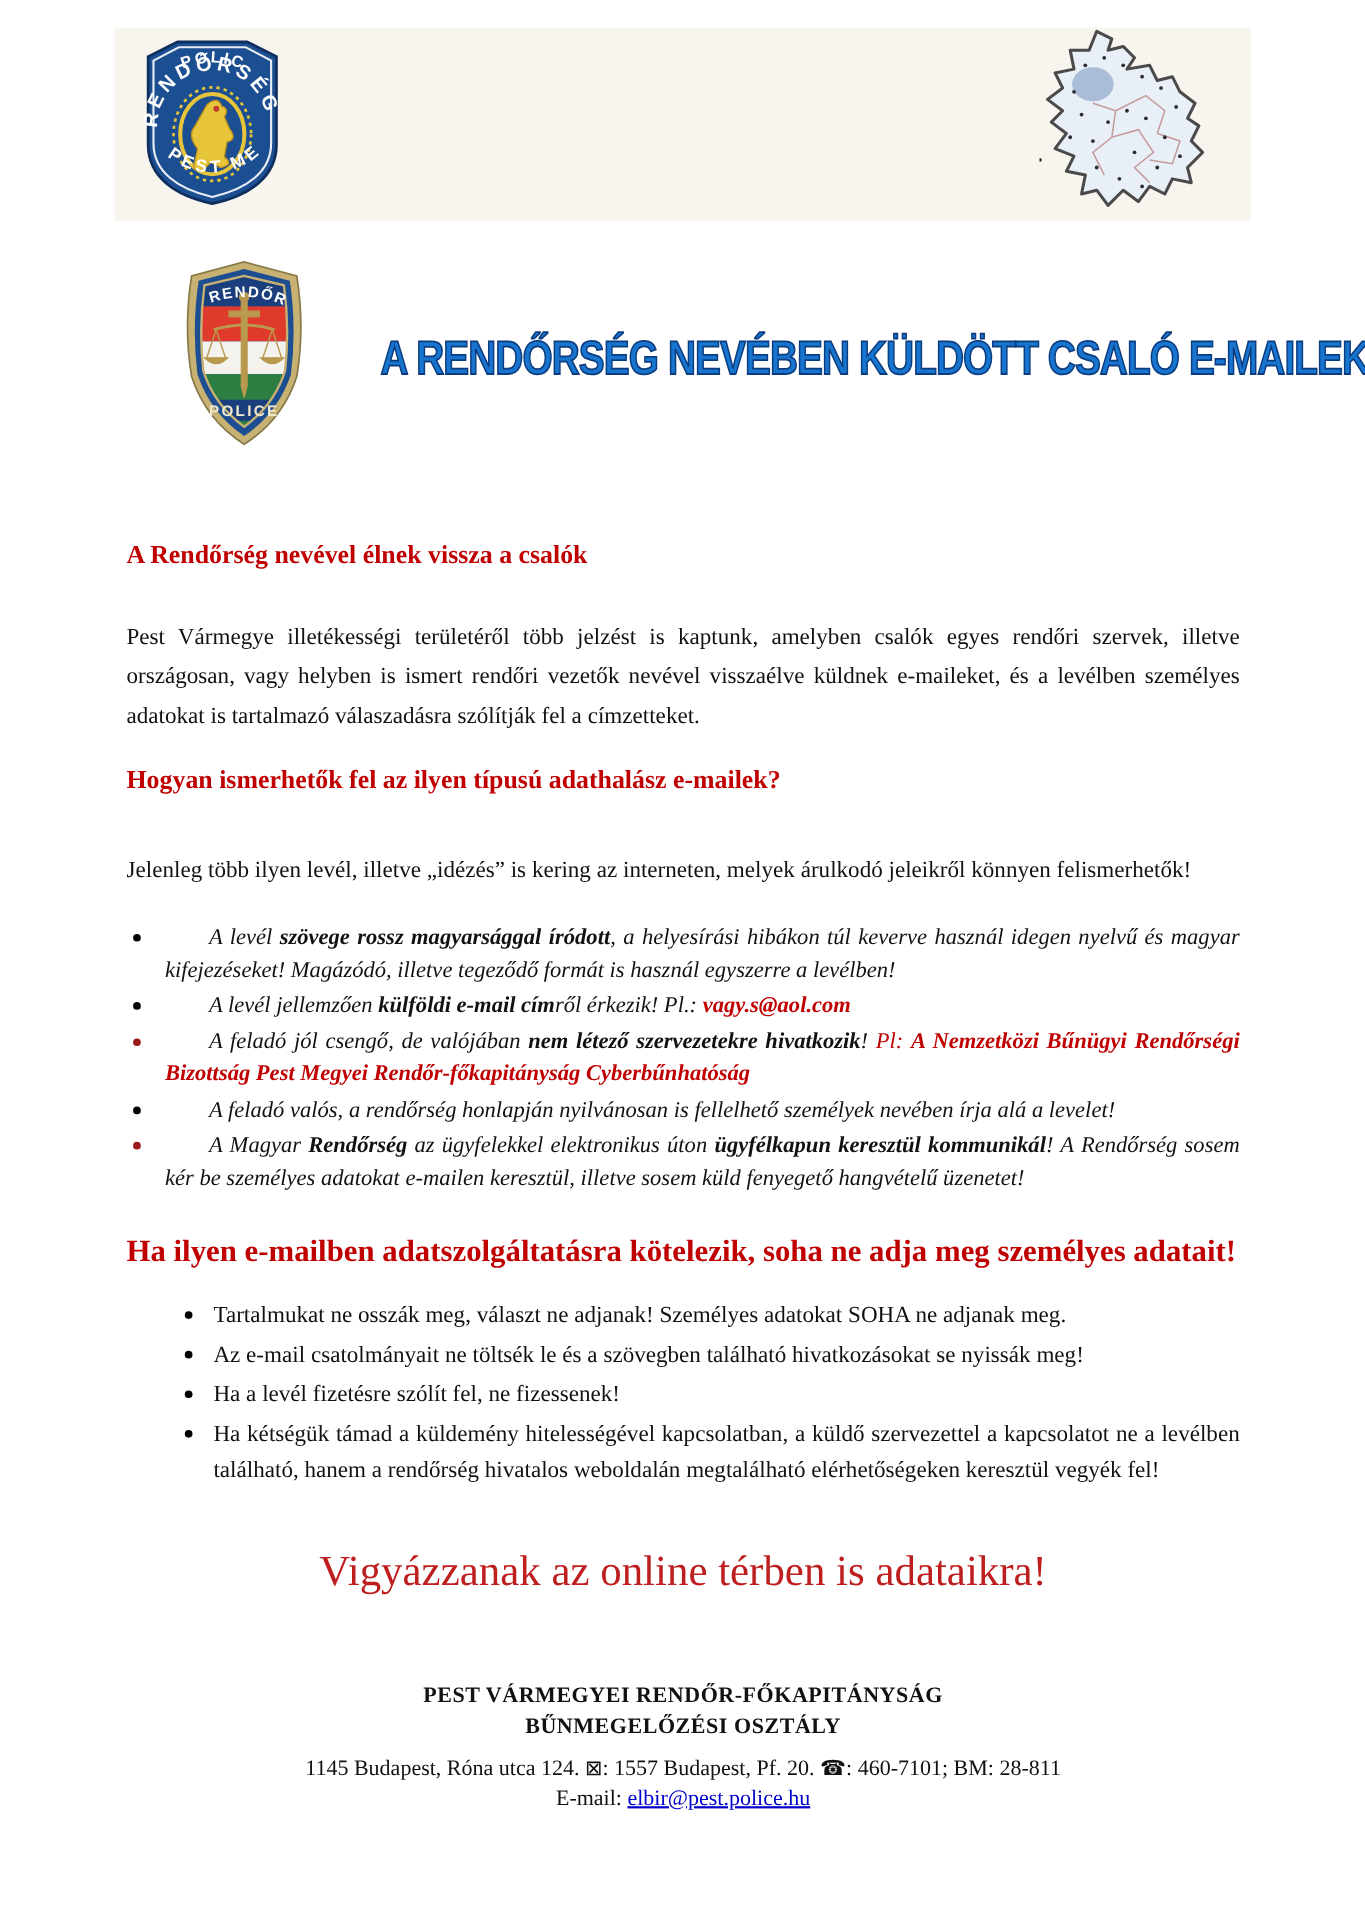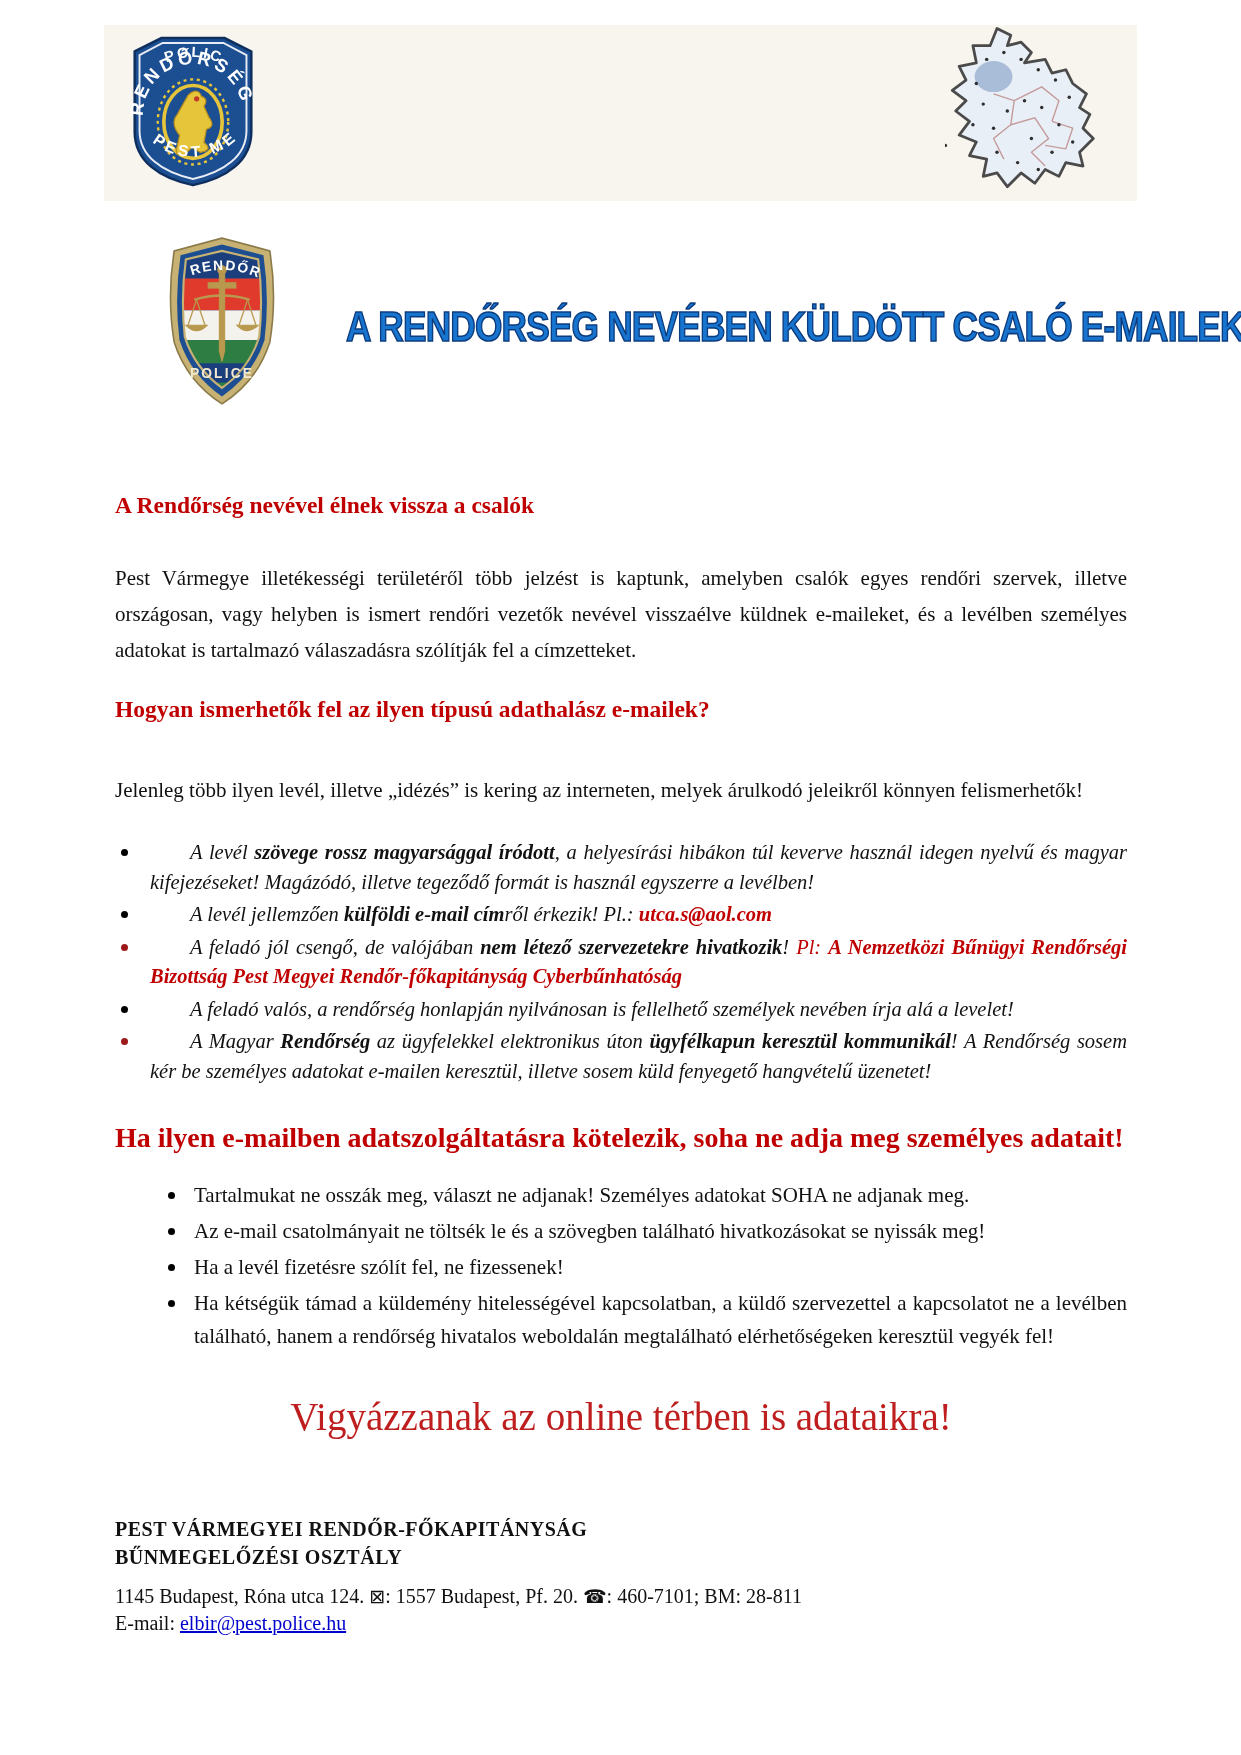--- a/index.html
+++ b/index.html
@@ -71,24 +71,24 @@
   
   .blist2{margin-top:24px;margin-left:45px;list-style:none;}
   .blist2 li{
     position:relative;padding-left:34px;font-size:21px;line-height:33px;text-align:justify;
   }
   .blist2 li + li{margin-top:3px;}
   .blist2 li::before{
     content:"";position:absolute;left:8px;top:13px;width:7px;height:7px;border-radius:50%;background:#000;
   }
   .closing{
-    margin-top:40px;text-align:center;color:#BE1E1E;font-size:39px;line-height:48px;font-weight:400;
-  }
-  
-  .footer{margin-top:74px;}
+    margin-top:52px;text-align:center;color:#BE1E1E;font-size:39px;line-height:48px;font-weight:400;
+  }
+  
+  .footer{margin-top:74px;text-align:center;}
   .footer .org{font-weight:700;font-size:20px;line-height:28px;letter-spacing:.5px;}
   .footer .addr{margin-top:12px;font-size:20px;line-height:27px;}
   .sym{font-family:"DejaVu Sans",sans-serif;font-size:19px;}
   .footer .email-line{font-size:20px;line-height:27px;}
   .email-link{color:var(--link-blue);text-decoration:underline;}
   svg text{font-family:"Liberation Sans",sans-serif;}
 </style>
 </head>
 <body>
 
@@ -204,21 +204,21 @@
     <div class="h-red h1">A Rendőrség nevével élnek vissza a csalók</div>
 
     <p class="para">Pest Vármegye illetékességi területéről több jelzést is kaptunk, amelyben csalók egyes rendőri szervek, illetve országosan, vagy helyben is ismert rendőri vezetők nevével visszaélve küldnek e-maileket, és a levélben személyes adatokat is tartalmazó válaszadásra szólítják fel a címzetteket.</p>
 
     <div class="h-red h2">Hogyan ismerhetők fel az ilyen típusú adathalász e-mailek?</div>
 
     <p class="para para2">Jelenleg több ilyen levél, illetve „idézés” is kering az interneten, melyek árulkodó jeleikről könnyen felismerhetők!</p>
 
     <ul class="blist1">
         <li><span class="sg-p">A levél </span><span class="sg-b">szövege rossz magyarsággal íródott</span><span class="sg-p">, a helyesírási hibákon túl keverve használ idegen nyelvű és magyar kifejezéseket! Magázódó, illetve tegeződő formát is használ egyszerre a levélben!</span></li>
-        <li><span class="sg-p">A levél jellemzően </span><span class="sg-b">külföldi e-mail cím</span><span class="sg-p">ről érkezik! Pl.: </span><span class="sg-rb">utca.s@aol.com</span></li>
+        <li><span class="sg-p">A levél jellemzően </span><span class="sg-b">külföldi e-mail cím</span><span class="sg-p">ről érkezik! Pl.: </span><span class="sg-rb">vagy.s@aol.com</span></li>
         <li class="red-bullet"><span class="sg-p">A feladó jól csengő, de valójában </span><span class="sg-b">nem létező szervezetekre hivatkozik</span><span class="sg-p">! </span><span class="sg-r">Pl: </span><span class="sg-rb">A Nemzetközi Bűnügyi Rendőrségi Bizottság Pest Megyei Rendőr-főkapitányság Cyberbűnhatóság</span></li>
         <li><span class="sg-p">A feladó valós, a rendőrség honlapján nyilvánosan is fellelhető személyek nevében írja alá a levelet!</span></li>
         <li class="red-bullet"><span class="sg-p">A Magyar </span><span class="sg-b">Rendőrség</span><span class="sg-p"> az ügyfelekkel elektronikus úton </span><span class="sg-b">ügyfélkapun keresztül kommunikál</span><span class="sg-p">! A Rendőrség sosem kér be személyes adatokat e-mailen keresztül, illetve sosem küld fenyegető hangvételű üzenetet!</span></li>
       </ul>
 
     <div class="h-red h3">Ha ilyen e-mailben adatszolgáltatásra kötelezik, soha ne adja meg személyes adatait!</div>
 
     <ul class="blist2">
         <li>Tartalmukat ne osszák meg, választ ne adjanak! Személyes adatokat SOHA ne adjanak meg.</li>
         <li>Az e-mail csatolmányait ne töltsék le és a szövegben található hivatkozásokat se nyissák meg!</li>

